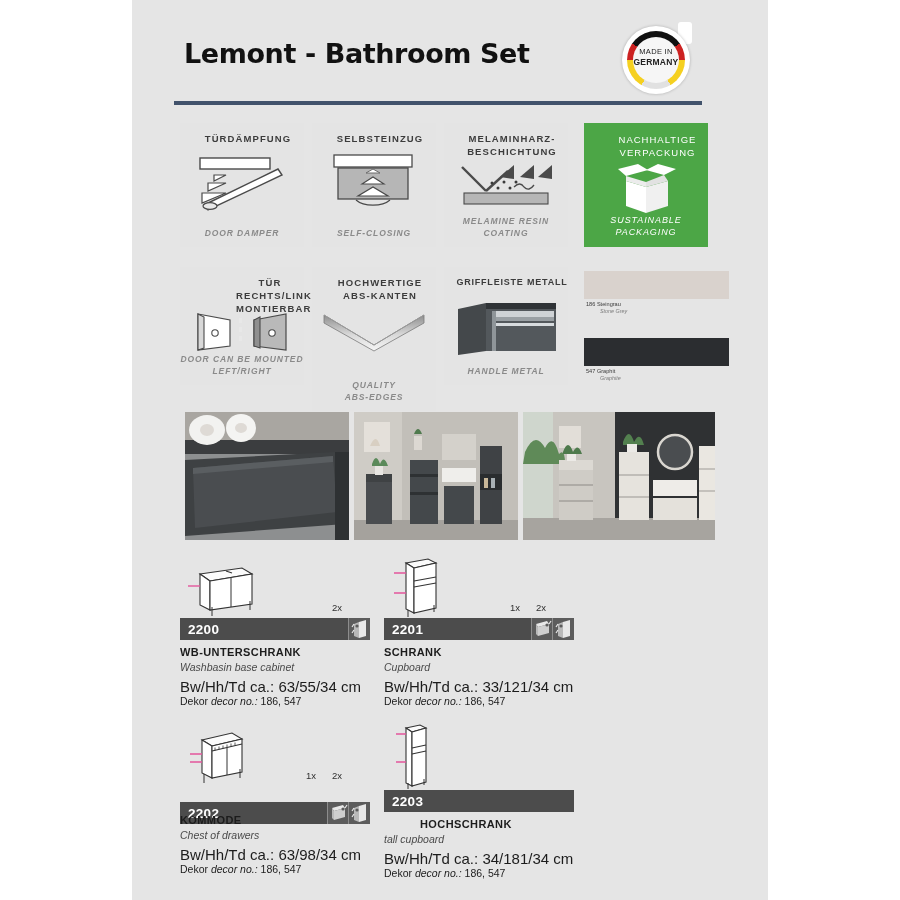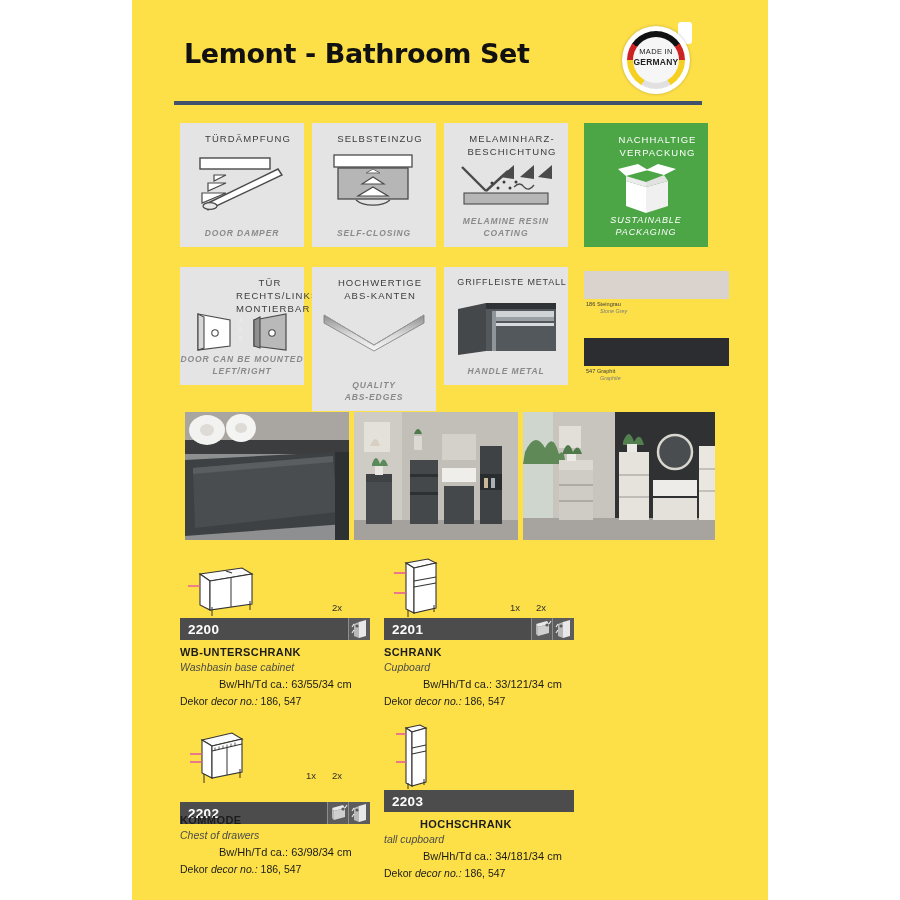--- a/index.html
+++ b/index.html
@@ -1,36 +1,36 @@
 <!DOCTYPE html>
 <html><head>
 <meta charset="utf-8">
 <style>
   html,body{margin:0;padding:0;}
   body{width:900px;height:900px;background:#ffffff;font-family:"Liberation Sans",sans-serif;overflow:hidden;}
   #sheet{position:absolute;left:0;top:0;width:900px;height:900px;background:#fff;}
-  #panel{position:absolute;left:132px;top:0;width:636px;height:900px;background:#fde047;}
+  #panel{position:absolute;left:132px;top:0;width:636px;height:900px;background:#e5e5e5;}
 
   
   #title{position:absolute;left:52px;top:38px;font-size:27px;font-weight:bold;color:#111;letter-spacing:-0.4px;font-family:"DejaVu Sans",sans-serif;}
   #rule{position:absolute;left:42px;top:101px;width:528px;height:4px;background:#41526b;}
 
   #seal{position:absolute;left:490px;top:22px;width:74px;height:72px;}
   #seal .tab{position:absolute;right:4px;top:0px;width:14px;height:22px;background:#fff;border-radius:3px;}
   #seal .disc{position:absolute;left:0;top:4px;width:68px;height:68px;border-radius:50%;background:#fff;box-shadow:0 0 3px rgba(0,0,0,.25);}
   #seal .ring{position:absolute;left:5px;top:9px;width:58px;height:58px;border-radius:50%;
        background:conic-gradient(from 90deg,#f5d020 0deg 60deg,#e1e1e1 60deg 120deg,#f5d020 120deg 180deg,#cc2222 180deg 215deg,#111 215deg 325deg,#cc2222 325deg 360deg);}
   #seal .inner{position:absolute;left:11px;top:15px;width:46px;height:46px;border-radius:50%;background:#f6f6f6;}
   #seal .txt{position:absolute;left:6px;top:26px;width:56px;text-align:center;line-height:1.18;color:#222;font-family:"Liberation Sans",sans-serif;}
   #seal .t1{font-size:7.5px;letter-spacing:.3px;}
   #seal .t2{font-size:8.5px;font-weight:bold;letter-spacing:.2px;}
 
   
   .tile{position:absolute;background:#e4e4e4;}
-  .tile .de{position:absolute;left:12px;right:0;top:9px;text-align:center;font-size:9.5px;font-weight:normal;color:#3c3c3c;letter-spacing:1.1px;line-height:13px;}
+  .tile .de{position:absolute;left:12px;right:0;top:9px;text-align:center;font-size:9.5px;font-weight:bold;color:#3c3c3c;letter-spacing:1.1px;line-height:13px;}
   .tile .en{position:absolute;left:0;right:0;bottom:8px;text-align:center;font-size:8.5px;font-style:italic;color:#8a8a8a;letter-spacing:.9px;line-height:12px;font-weight:bold;}
   .art{position:absolute;}
 
   #tileGreen{position:absolute;background:#4ca646;}
   #tileGreen .de{position:absolute;left:0;right:0;top:10px;text-align:center;font-size:9.5px;color:#fff;letter-spacing:1px;line-height:13px;margin-left:23px;}
   #tileGreen .en{position:absolute;left:0;right:0;bottom:9px;text-align:center;font-size:9px;font-style:italic;color:#fff;letter-spacing:.9px;line-height:12px;}
 
   
   .swatch{position:absolute;}
   .swatch .chip{position:absolute;left:0;top:0;right:0;}
@@ -42,21 +42,21 @@
 
   
   .prod{position:absolute;width:200px;}
   .prod .draw{position:absolute;}
   .bar{position:absolute;left:0;width:190px;height:22px;background:#4c4c4c;}
   .bar .num{position:absolute;left:8px;top:4px;font-size:13.5px;font-weight:bold;color:#fff;letter-spacing:.3px;}
   .icoBox{position:absolute;top:0;width:21px;height:22px;background:#5c5c5c;border-left:1px solid #8d8d8d;}
   .qty{position:absolute;font-size:9.5px;color:#2f2f2f;}
   .prod .t-de{position:absolute;font-size:11px;font-weight:bold;color:#1c1c1c;letter-spacing:.4px;}
   .prod .t-en{position:absolute;font-size:10.5px;font-style:italic;color:#4a4a4a;}
-  .prod .dim{position:absolute;font-size:11px;color:#1c1c1c;margin-left:39px;}
+  .prod .dim{position:absolute;font-size:15px;color:#1c1c1c;}
   .prod .dek{position:absolute;font-size:10.5px;color:#1c1c1c;}
   .prod .dek i{font-style:italic;}
 </style>
 </head>
 <body>
 
 <div id="sheet">
   <div id="panel">
 
     <div id="title">Lemont - Bathroom Set</div>

